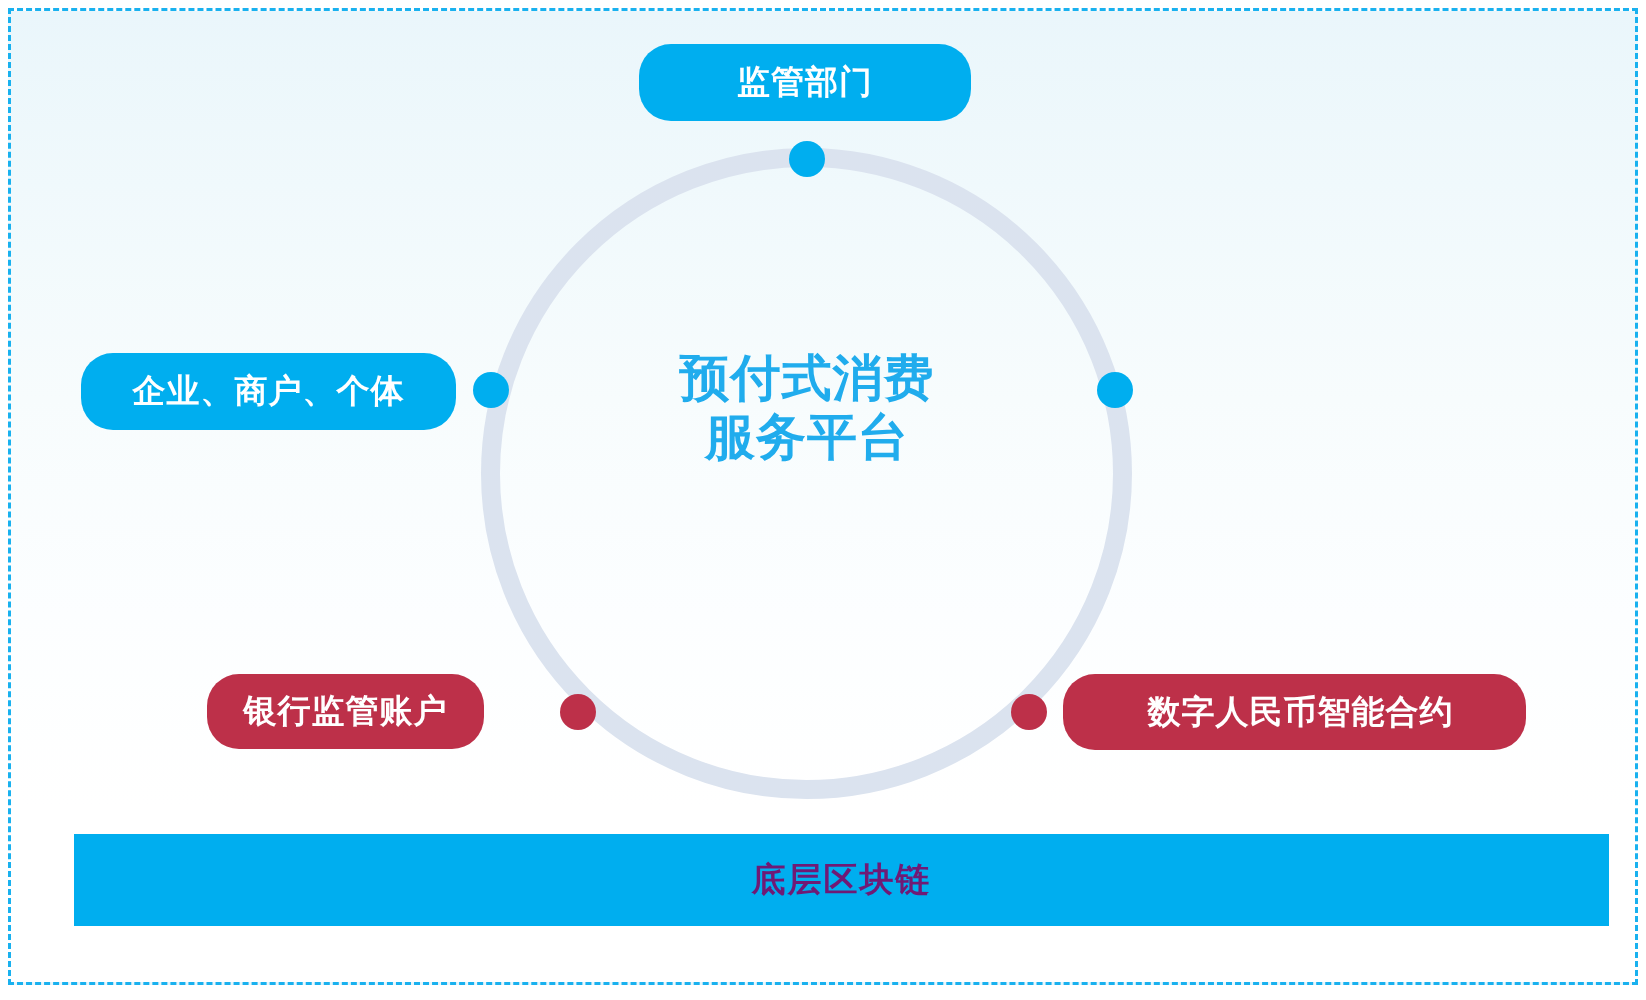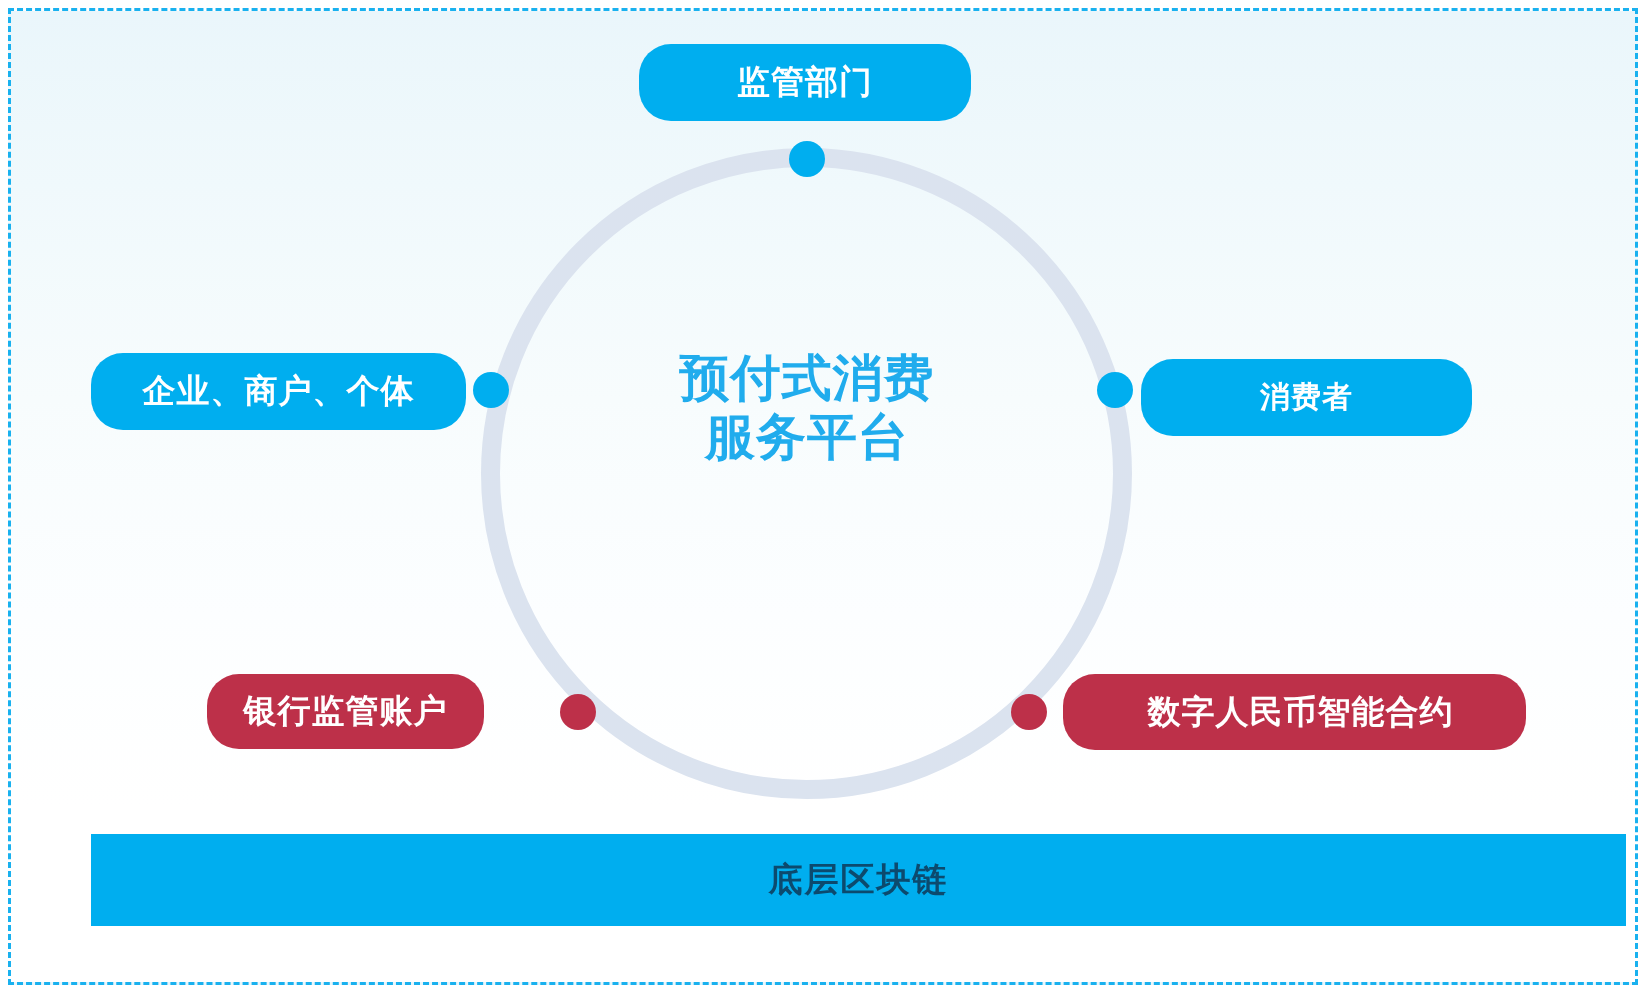--- a/index.html
+++ b/index.html
@@ -93,21 +93,21 @@
   }
   .pill-blue { background: #00aeef; }
   .pill-red  { background: #bd3049; }
 
   #pill-top {
     left: 628px; top: 33px;
     width: 332px; height: 77px;
     font-size: 33px;
   }
   #pill-left {
-    left: 80px; top: 342px;
+    left: 70px; top: 342px;
     width: 375px; height: 77px;
     font-size: 33px;
   }
   #pill-right {
     left: 1130px; top: 348px;
     width: 331px; height: 77px;
     font-size: 30px;
   }
   #pill-bottom-left {
     left: 196px; top: 663px;
@@ -117,29 +117,29 @@
   #pill-bottom-right {
     left: 1052px; top: 663px;
     width: 463px; height: 76px;
     font-size: 33px;
     padding-left: 12px;
   }
 
   
   #base-bar {
     position: absolute;
-    left: 80px;
+    left: 63px;
     top: 823px;
     width: 1535px;
     height: 92px;
     background: #00aeef;
     display: flex;
     align-items: center;
     justify-content: center;
-    color: #0c4a6e;
+    color: #701a75;
     font-size: 34px;
     font-weight: bold;
     letter-spacing: 2px;
   }
 </style>
 </head>
 <body>
 
 <div id="canvas">
 
@@ -157,23 +157,20 @@
     <div class="dot dot-red" id="dot-br"></div>
 
     <div class="pill pill-blue" id="pill-top">
       <span>监管部门</span>
     </div>
 
     <div class="pill pill-blue" id="pill-left">
       <span>企业、商户、个体</span>
     </div>
 
-    <div class="pill pill-blue" id="pill-right">
-      <span>消费者</span>
-    </div>
 
     <div class="pill pill-red" id="pill-bottom-left">
       <span>银行监管账户</span>
     </div>
 
     <div class="pill pill-red" id="pill-bottom-right">
       <span>数字人民币智能合约</span>
     </div>
 
     <div id="base-bar">

